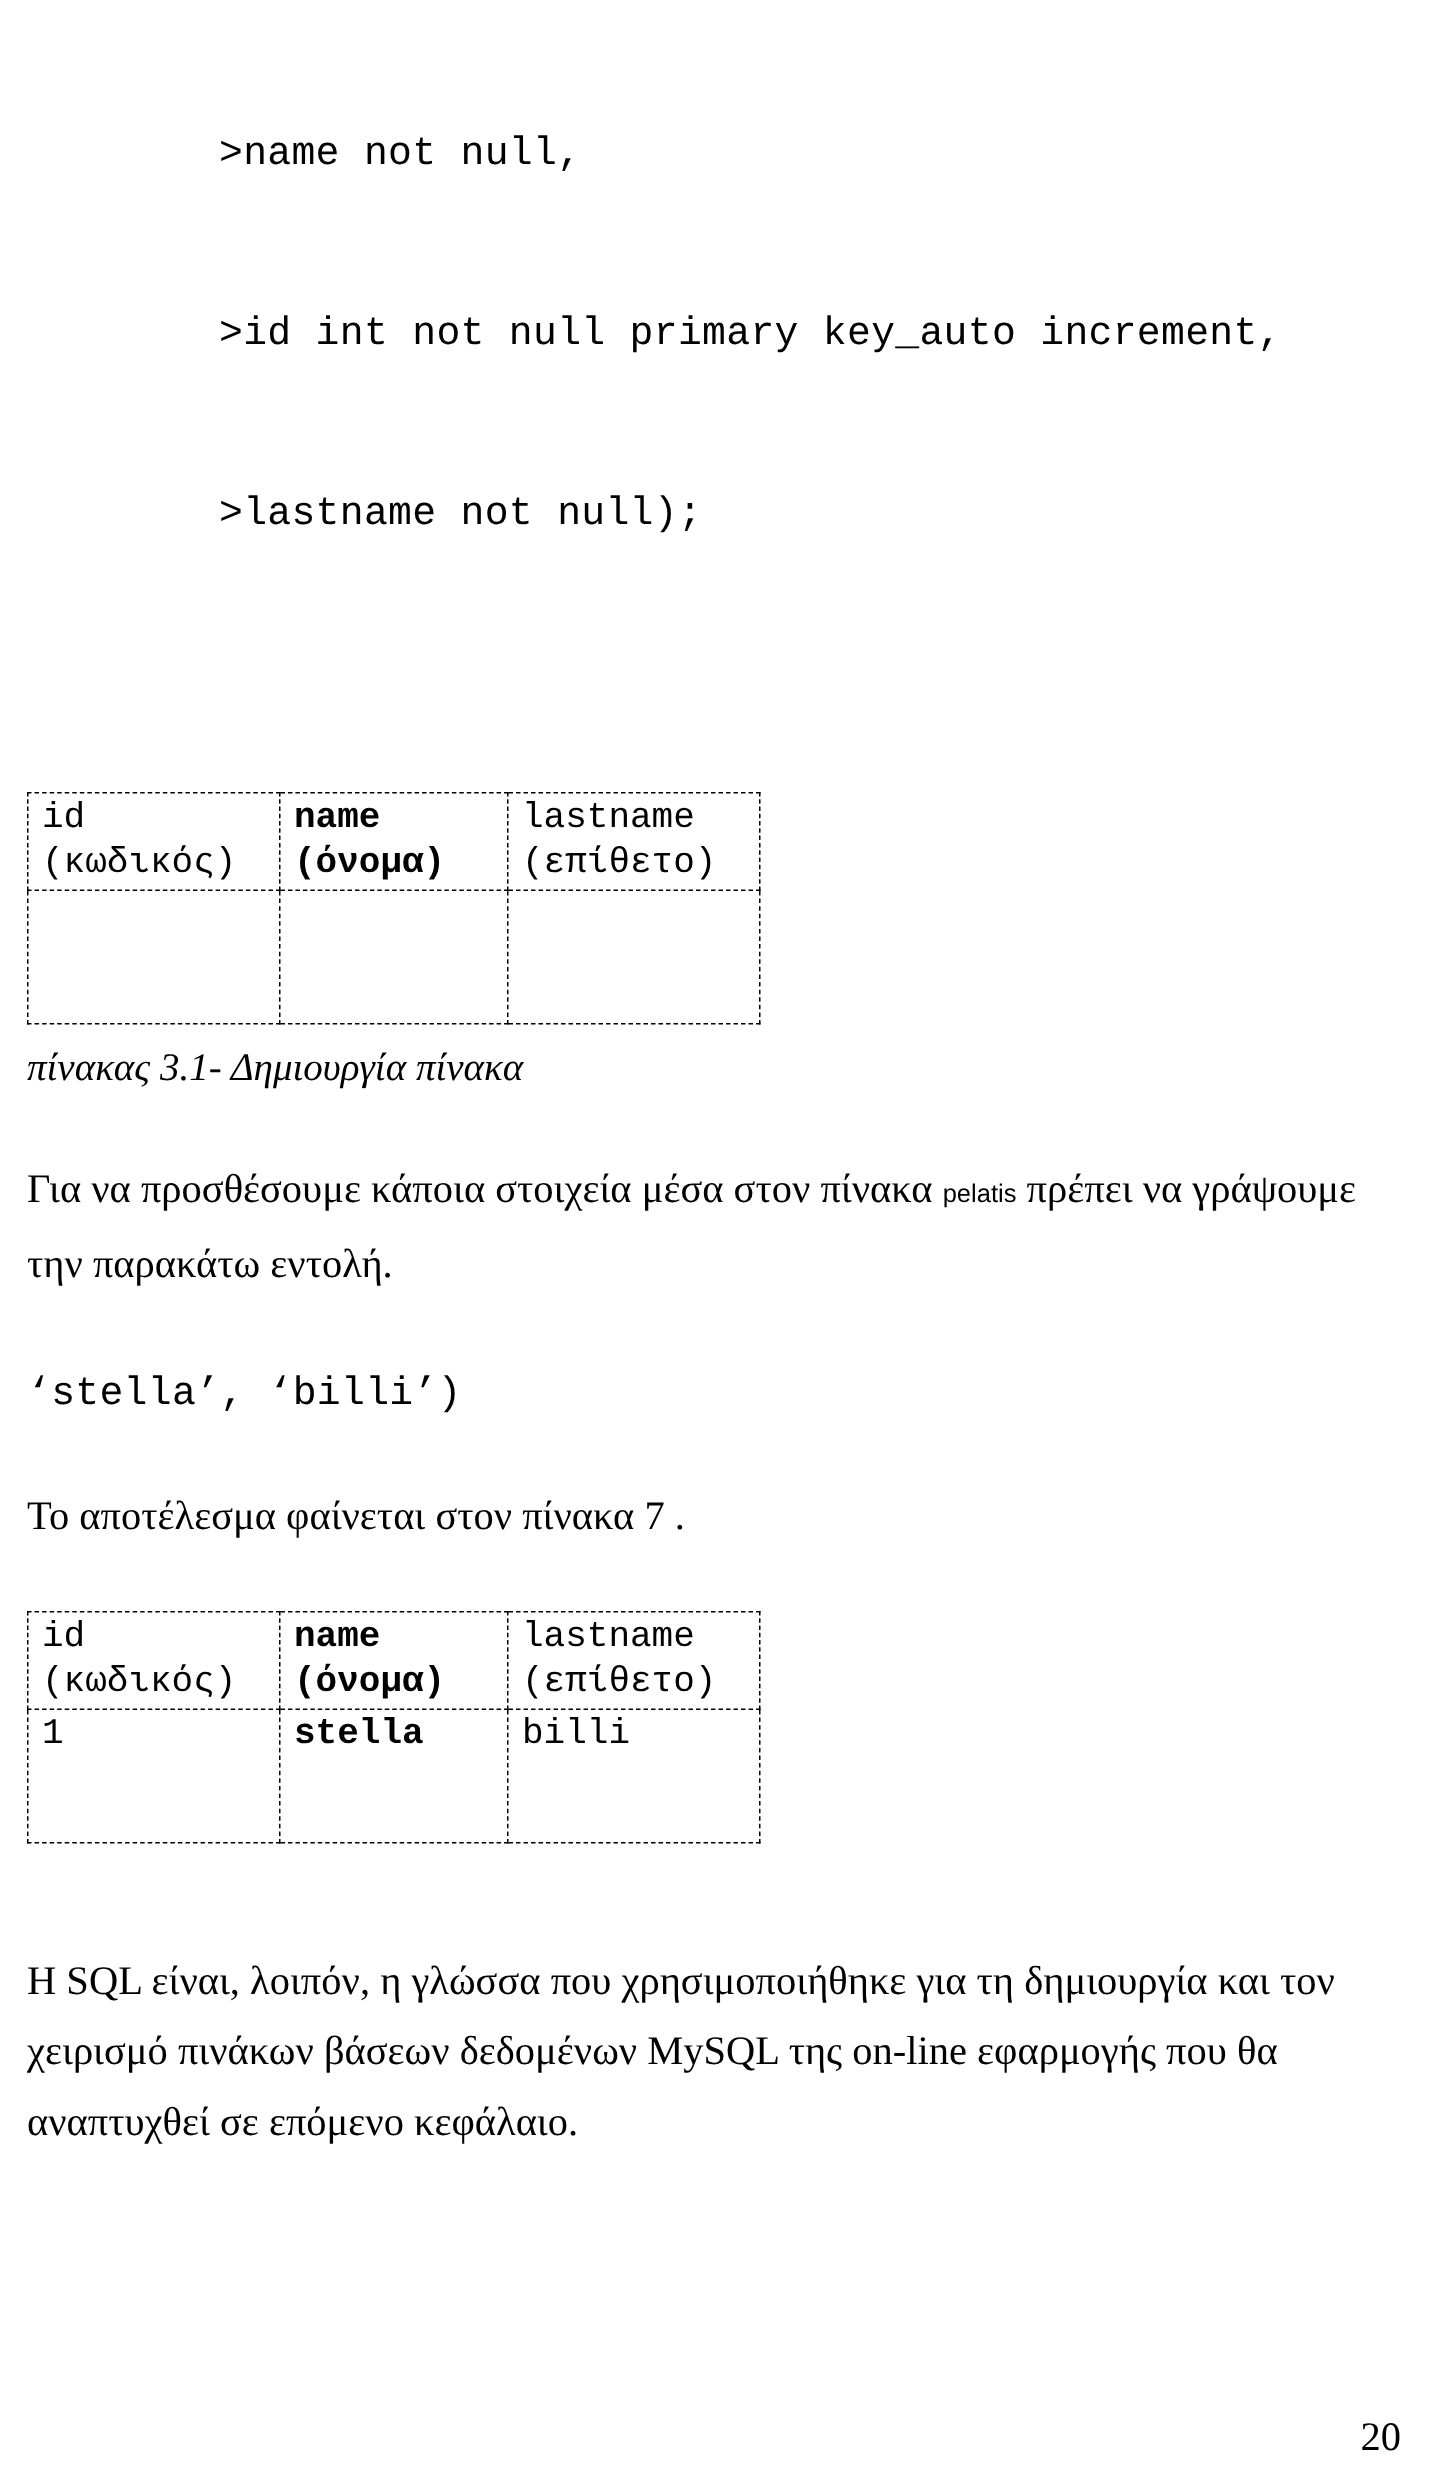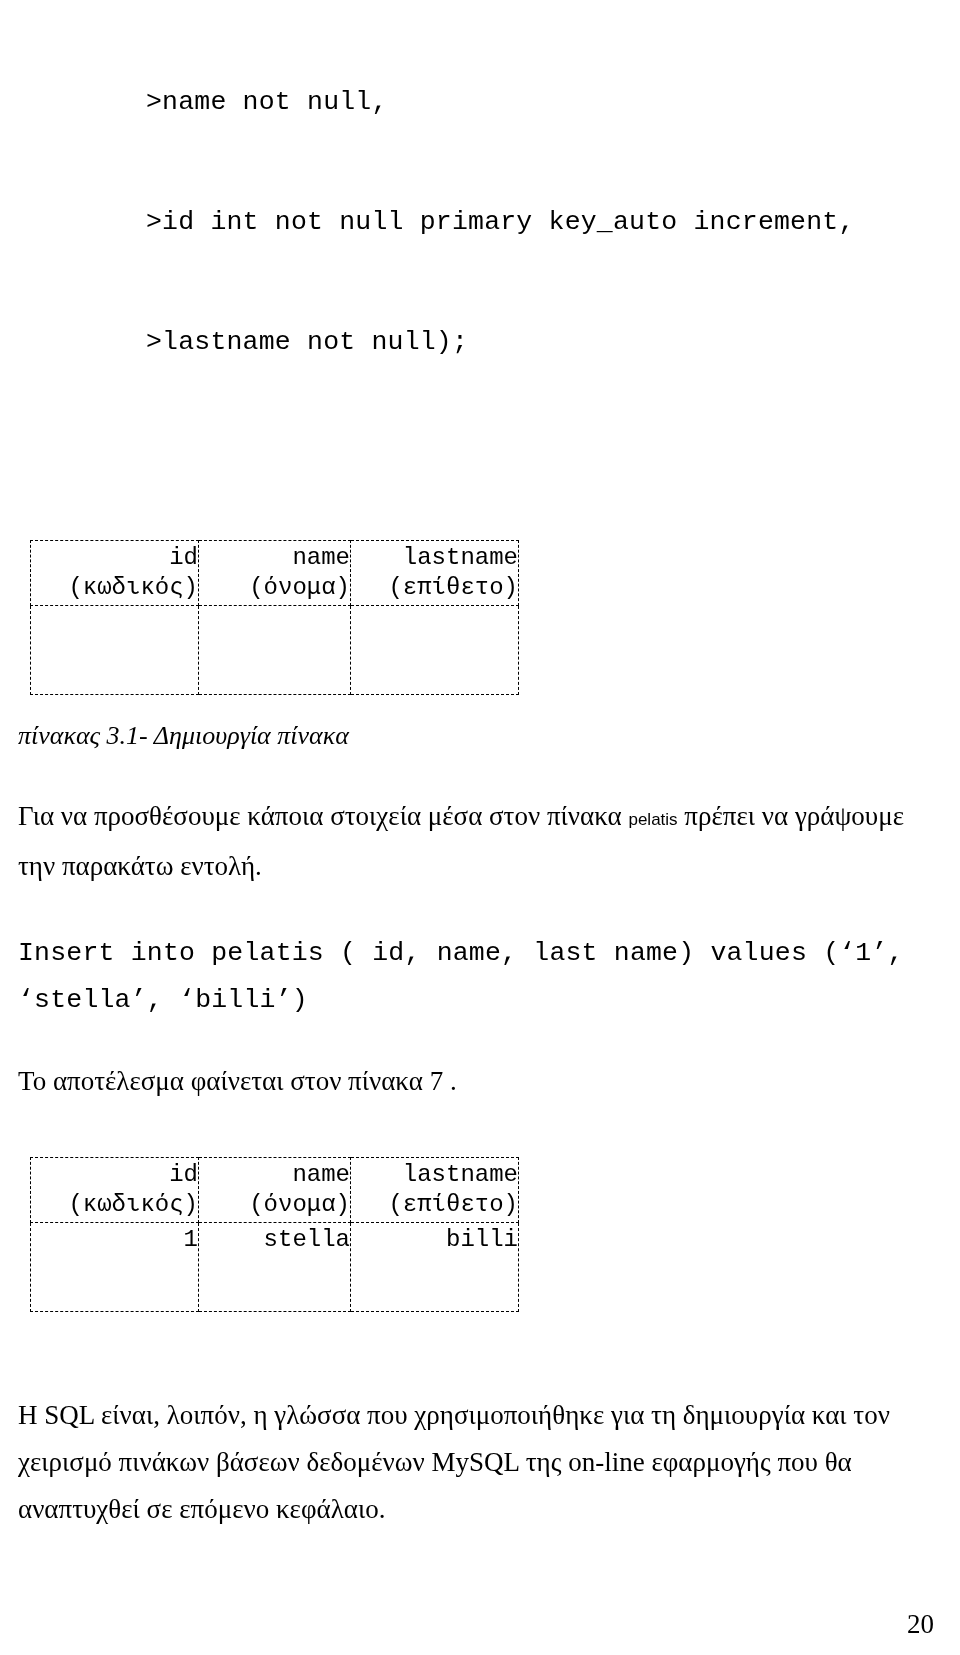--- a/index.html
+++ b/index.html
@@ -57,33 +57,32 @@
     font-style: italic;
     font-size: 26px;
     line-height: 34px;
   }
 
   
   .dtable {
     border-collapse: collapse;
     table-layout: fixed;
     width: 458px;
-    margin: 12px;
-    text-align: right;
+    margin: 0;
   }
   .dtable td {
     border: 1px dashed #000000;
     vertical-align: top;
     padding: 2px 0 2px 9px;
     font-family: "Liberation Mono", "DejaVu Sans Mono", monospace;
     font-size: 24px;
     line-height: 30px;
   }
   .dtable .col-id    { width: 158px; }
-  .dtable .col-name  { width: 142px; }
+  .dtable .col-name  { width: 142px; font-weight: bold; }
   .dtable .col-last  { width: 158px; }
   .cell-hdr   { height: 58px; }
   .cell-blank { height: 84px; }
   .cell-line2 { display: block; }
 
   
   .sp-12 { height: 12px; }
   .sp-34 { height: 34px; }
   .sp-40 { height: 40px; }
   .sp-46 { height: 46px; }
@@ -143,21 +142,20 @@
 
   <div class="sp-40"></div>
 
   <div class="prose">
     <span>Για να προσθέσουμε κάποια στοιχεία μέσα στον πίνακα </span><span class="mono-inline">pelatis</span><span> πρέπει να γράψουμε την παρακάτω εντολή.</span>
   </div>
 
   <div class="sp-40"></div>
 
   <div class="code-stmt">
-    <div>Insert into pelatis ( id, name, last name) values (‘1’,</div>
     <div>‘stella’, ‘billi’)</div>
   </div>
 
   <div class="sp-34"></div>
 
   <div class="prose">Το αποτέλεσμα φαίνεται στον πίνακα 7 .</div>
 
   <div class="sp-40"></div>
 
   <table class="dtable">

